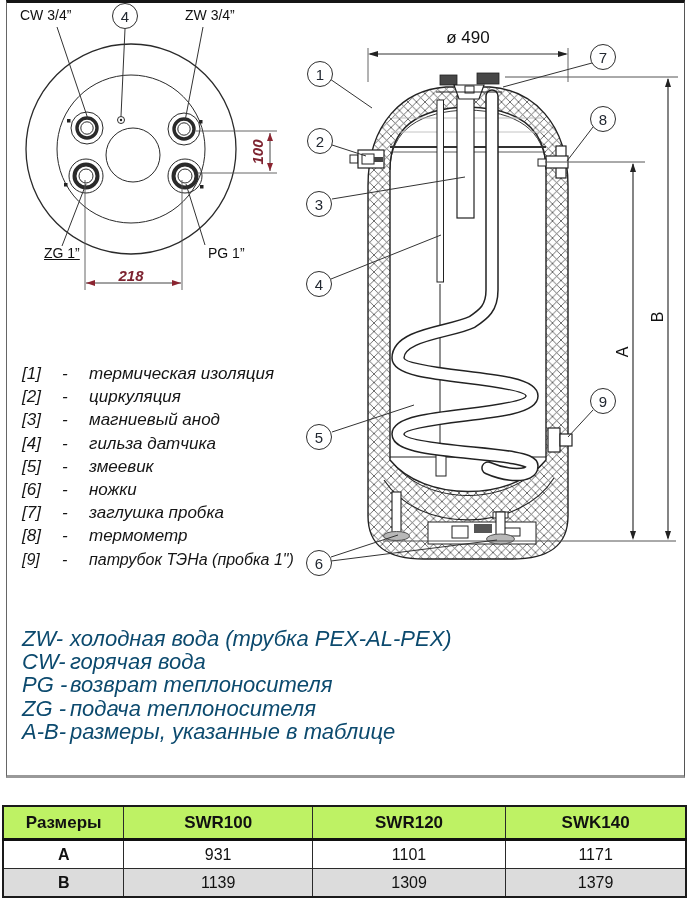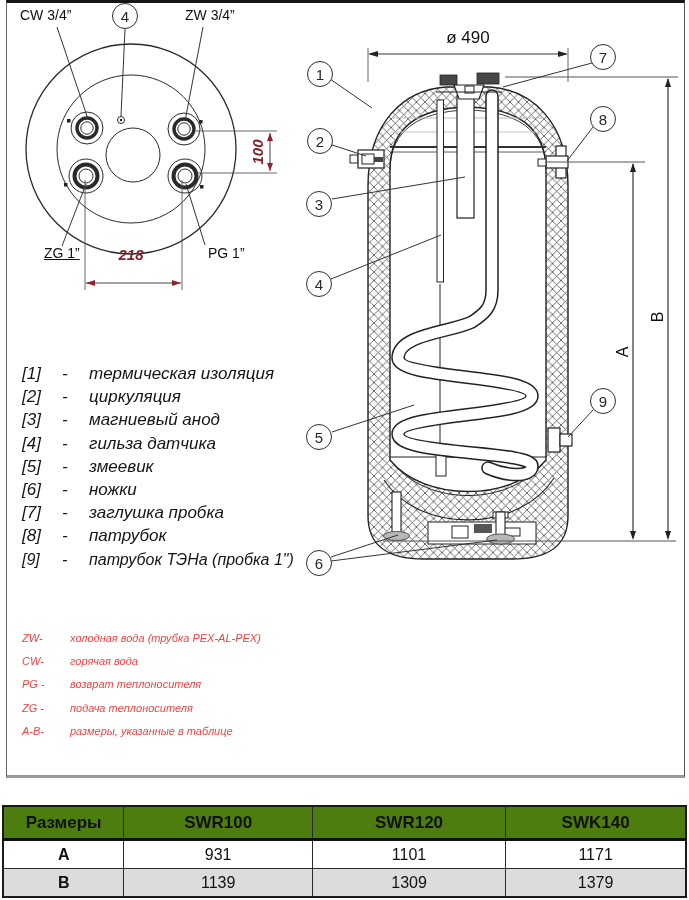--- a/index.html
+++ b/index.html
@@ -23,28 +23,28 @@
            justify-content:center;font-size:15px;color:#222831;}
   
   #legend{left:22px;top:363px;width:330px;}
   .lrow{display:flex;height:23.2px;align-items:flex-start;
         font-style:italic;font-size:17px;line-height:21px;color:#151515;}
   .lrow .num{width:40px;}
   .lrow .dash{width:27px;}
   
   #abbr{left:22px;top:628px;width:440px;}
   .arow{display:flex;height:23.2px;align-items:flex-start;
-        font-style:italic;font-size:11px;line-height:21px;color:#ef4444;}
+        font-style:italic;font-size:22px;line-height:21px;color:#0c4a6e;}
   .arow .key{width:48px;}
   
   #sizetable{left:2px;top:805px;width:685px;border-collapse:collapse;
              table-layout:fixed;border:2px solid #1a1a1a;}
   #sizetable th,#sizetable td{border:1px solid #2a2a2a;text-align:center;
              padding:0;font-size:16px;}
-  #sizetable thead th{background:#4d7c0f;font-size:17px;font-weight:bold;
+  #sizetable thead th{background:#bef264;font-size:17px;font-weight:bold;
              height:31px;border-bottom:3px solid #111;}
   #sizetable td{height:27px;}
   #sizetable td.rowlabel{font-weight:bold;}
   #sizetable tr.grey td{background:#dcdcdc;}
   #sizetable col.c1{width:17.7%;} #sizetable col.c2{width:27.6%;}
   #sizetable col.c3{width:28.3%;} #sizetable col.c4{width:26.4%;}
 </style>
 </head>
 <body>
 
@@ -237,21 +237,21 @@
       <path d="M593,127 L567,161"></path>
       <path d="M593,410 L568,437"></path>
     </g>
   </g>
 </svg>
 
 <div class="abs plabel" style="left:20px;top:7px;">CW 3/4”</div>
 <div class="abs plabel" style="left:173px;top:7px;margin-left:12px;">ZW 3/4”</div>
 <div class="abs plabel" style="left:44px;top:245px;text-decoration:underline;">ZG 1”</div>
 <div class="abs plabel" style="left:184px;top:245px;padding-left:24px;">PG 1”</div>
-<div class="abs dimred" style="left:101px;top:246px;width:60px;">218</div>
+<div class="abs dimred" style="left:101px;top:267px;width:60px;">218</div>
 <div class="abs dimred vtext" style="left:237px;top:144px;width:40px;height:16px;">100</div>
 <div class="abs callout" style="left:112px;top:3px;">4</div>
 
 <div class="abs dimblk" style="left:408px;top:28px;width:120px;">ø 490</div>
 <div class="abs dimblk vtext" style="left:606px;top:344px;width:32px;height:16px;font-size:16px;">A</div>
 <div class="abs dimblk vtext" style="left:641px;top:309px;width:32px;height:16px;font-size:16px;">B</div>
 
 <div class="abs callout" style="left:307px;top:61px;">1</div>
 <div class="abs callout" style="left:307px;top:128px;">2</div>
 <div class="abs callout" style="left:306px;top:191px;">3</div>
@@ -294,21 +294,21 @@
       <span class="txt">ножки</span>
     </div>
   <div class="lrow">
       <span class="num">[7]</span>
       <span class="dash">-</span>
       <span class="txt">заглушка пробка</span>
     </div>
   <div class="lrow">
       <span class="num">[8]</span>
       <span class="dash">-</span>
-      <span class="txt">патрубок</span>
+      <span class="txt">термометр</span>
     </div>
   <div class="lrow" style="font-size:16px;">
       <span class="num">[9]</span>
       <span class="dash">-</span>
       <span class="txt">патрубок ТЭНа (пробка 1")</span>
     </div>
 </div>
 
 <div id="abbr" class="abs">
   <div class="arow">

